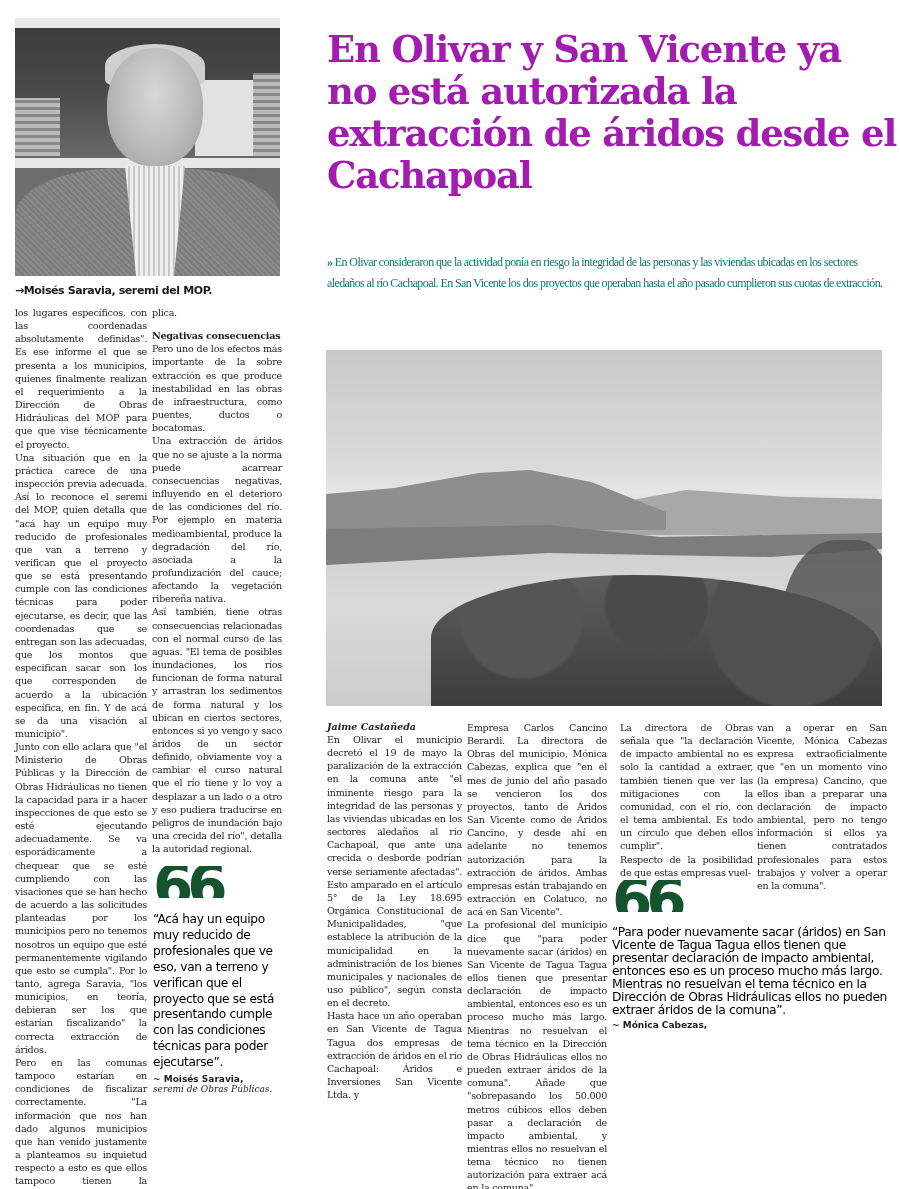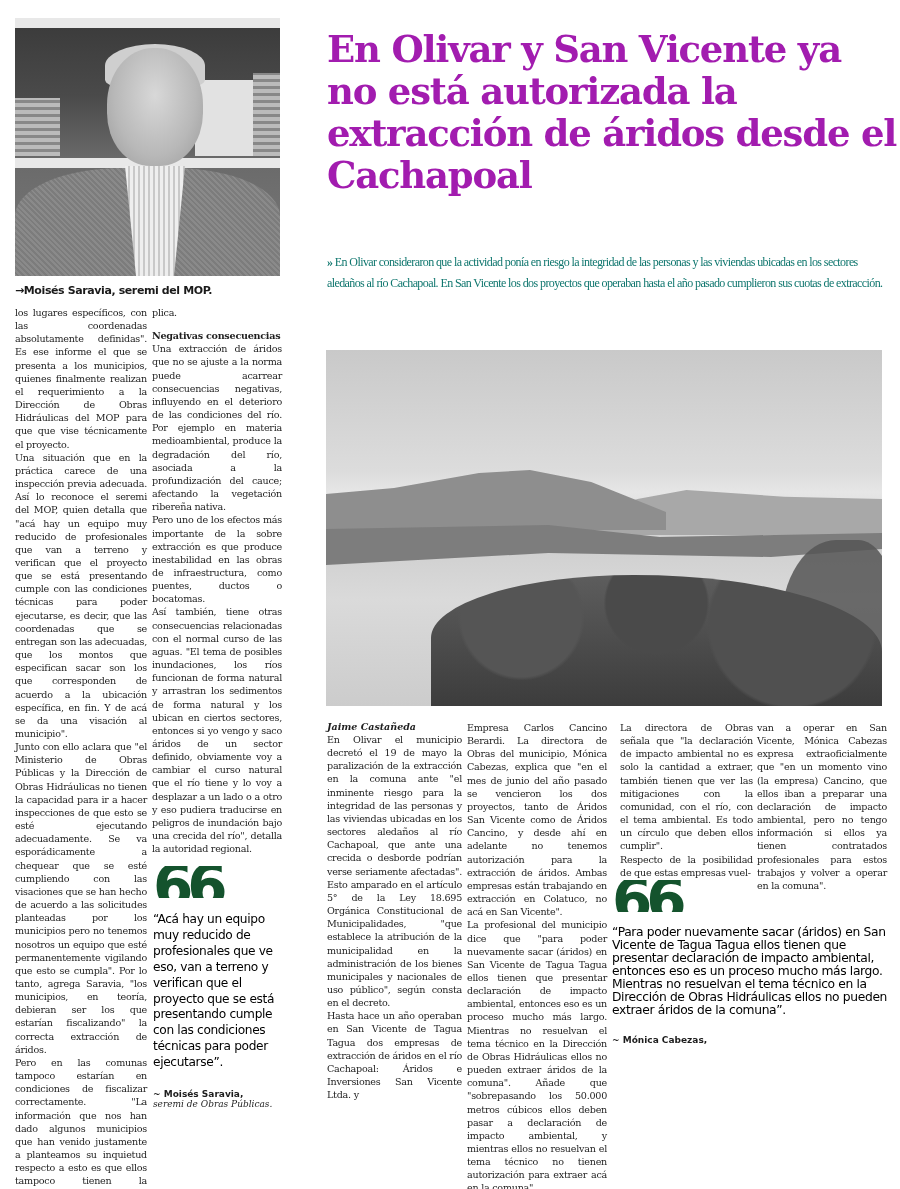--- a/index.html
+++ b/index.html
@@ -25,21 +25,21 @@
   .photo-caption { position: absolute; left: 15px; top: 284px; font-family: "DejaVu Sans", sans-serif; font-weight: bold; font-size: 11px; letter-spacing: -0.4px; color: #1a1a1a; }
 
   .col { position: absolute; font-size: 9.6px; line-height: 13.15px; text-align: justify; hyphens: auto; letter-spacing: -0.25px; }
   .col p { margin: 0; }
   .col1 { left: 15px; top: 306px; width: 132px; }
   .col2 { left: 152px; top: 306px; width: 130px; }
   .subhead { font-weight: bold; margin-top: 10px !important; }
 
   .quote-mark { font-family: "DejaVu Sans", sans-serif; font-weight: bold; font-size: 58px; line-height: 40px; height: 32px; overflow: hidden; color: #14532d; letter-spacing: -6px; }
   .quote-text { font-family: "DejaVu Sans", sans-serif; font-size: 12.2px; line-height: 15.9px; letter-spacing: -0.35px; color: #000000; margin-top: 14px; }
-  .quote-author { font-family: "DejaVu Sans", sans-serif; font-weight: bold; font-size: 9px; margin-top: 18px; }
+  .quote-author { font-family: "DejaVu Sans", sans-serif; font-weight: bold; font-size: 9px; margin-top: 3px; }
   .quote-role { font-style: italic; font-size: 9px; line-height: 11px; }
   .quote1 { position: absolute; left: 153px; top: 866px; width: 134px; }
   .quote2 { position: absolute; left: 612px; top: 880px; width: 285px; }
   .quote2 .quote-text { font-size: 12.3px; line-height: 13px; }
 
   .headline { position: absolute; left: 327px; top: 28px; width: 570px; font-family: "DejaVu Serif", serif; font-size: 37px; line-height: 42px; letter-spacing: -1.2px; color: #a21caf; }
   .lede { position: absolute; left: 327px; top: 252px; width: 565px; font-family: Liberation Serif, serif; font-size: 12px; line-height: 21.2px; letter-spacing: -0.6px; color: #0f766e; }
   .lede .mark { font-weight: bold; }
 
   .photo-river { position: absolute; left: 326px; top: 350px; width: 556px; height: 356px; overflow: hidden;
@@ -79,22 +79,22 @@
 <div class="col col1">
   <p>los lugares específicos, con las coordenadas absolutamente definidas". Es ese informe el que se presenta a los municipios, quienes finalmente realizan el requerimiento a la Dirección de Obras Hidráulicas del MOP para que que vise técnicamente el proyecto.</p>
   <p>Una situación que en la práctica carece de una inspección previa adecuada. Así lo reconoce el seremi del MOP, quien detalla que "acá hay un equipo muy reducido de profesionales que van a terreno y verifican que el proyecto que se está presentando cumple con las condiciones técnicas para poder ejecutarse, es decir, que las coordenadas que se entregan son las adecuadas, que los montos que especifican sacar son los que corresponden de acuerdo a la ubicación específica, en fin. Y de acá se da una visación al municipio".</p>
   <p>Junto con ello aclara que "el Ministerio de Obras Públicas y la Dirección de Obras Hidráulicas no tienen la capacidad para ir a hacer inspecciones de que esto se esté ejecutando adecuadamente. Se va esporádicamente a chequear que se esté cumpliendo con las visaciones que se han hecho de acuerdo a las solicitudes planteadas por los municipios pero no tenemos nosotros un equipo que esté permanentemente vigilando que esto se cumpla". Por lo tanto, agrega Saravia, "los municipios, en teoría, debieran ser los que estarían fiscalizando" la correcta extracción de áridos.</p>
   <p>Pero en las comunas tampoco estarían en condiciones de fiscalizar correctamente. "La información que nos han dado algunos municipios que han venido justamente a planteamos su inquietud respecto a esto es que ellos tampoco tienen la capacidad de fiscalizar, pero sí tienen la capacidad de paralizar una obra", ex-</p>
 </div>
 
 <div class="col col2">
   <p>plica.</p>
   <p class="subhead">Negativas consecuencias</p>
+  <p>Pero uno de los efectos más importante de la sobre extracción es que produce inestabilidad en las obras de infraestructura, como puentes, ductos o bocatomas.</p>
   <p>Una extracción de áridos que no se ajuste a la norma puede acarrear consecuencias negativas, influyendo en el deterioro de las condiciones del río. Por ejemplo en materia medioambiental, produce la degradación del río, asociada a la profundización del cauce; afectando la vegetación ribereña nativa.</p>
-  <p>Pero uno de los efectos más importante de la sobre extracción es que produce inestabilidad en las obras de infraestructura, como puentes, ductos o bocatomas.</p>
   <p>Así también, tiene otras consecuencias relacionadas con el normal curso de las aguas. "El tema de posibles inundaciones, los ríos funcionan de forma natural y arrastran los sedimentos de forma natural y los ubican en ciertos sectores, entonces si yo vengo y saco áridos de un sector definido, obviamente voy a cambiar el curso natural que el río tiene y lo voy a desplazar a un lado o a otro y eso pudiera traducirse en peligros de inundación bajo una crecida del río", detalla la autoridad regional.</p>
 </div>
 
 <div class="quote1">
   <div class="quote-mark">66</div>
   <div class="quote-text">“Acá hay un equipo muy reducido de profesionales que ve eso, van a terreno y verifican que el proyecto que se está presentando cumple con las condiciones técnicas para poder ejecutarse”.</div>
   <div class="quote-author">~ Moisés Saravia,</div>
   <div class="quote-role">seremi de Obras Públicas.</div>
 </div>
 

